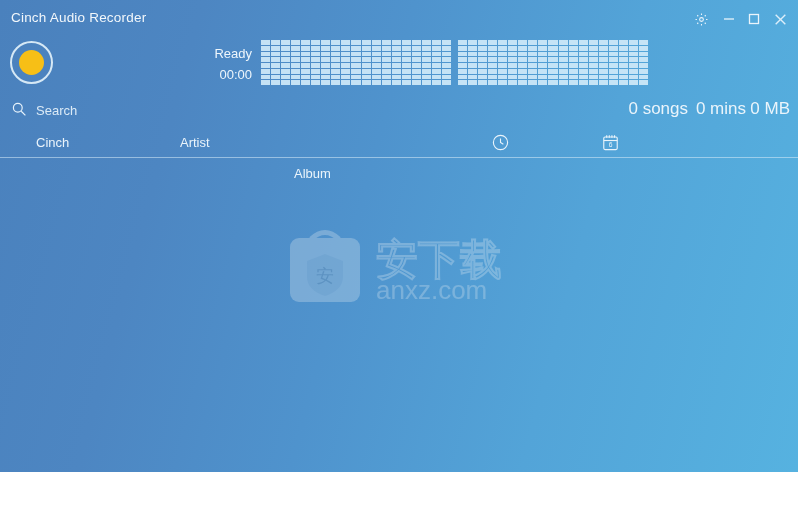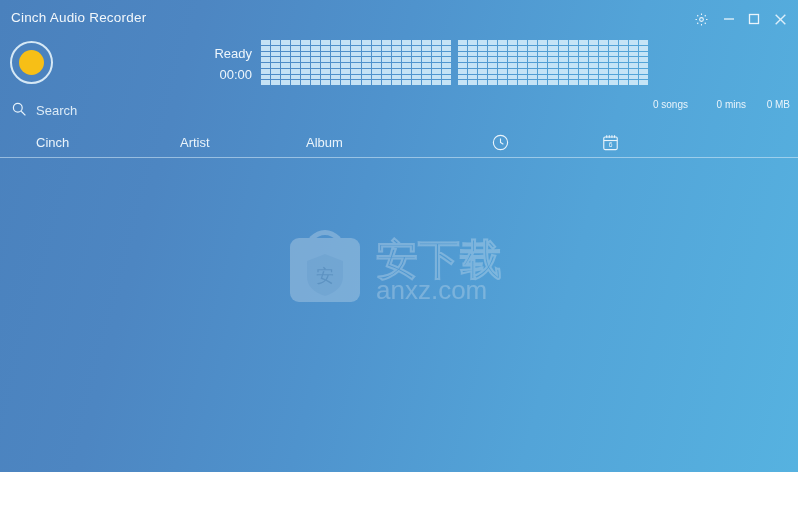--- a/index.html
+++ b/index.html
@@ -122,21 +122,21 @@
     border: none;
     outline: none;
     color: #eaf3fa;
     font-size: 13px;
     font-family: "Liberation Sans", sans-serif;
   }
   #search-input::placeholder { color: #dbeaf6; opacity: 1; }
   .stat {
     position: absolute;
     top: 3px;
-    font-size: 10px;
+    font-size: 17px;
     color: #eaf4fb;
   }
   #stat-songs { right: 110px; }
   #stat-mins  { right: 52px; }
   #stat-size  { right: 8px; }
 
   
   #col-header {
     position: absolute;
     top: 130px;
@@ -147,21 +147,21 @@
   }
   .col-label {
     position: absolute;
     top: 5px;
     font-size: 13px;
     color: #eaf4fb;
     cursor: pointer;
   }
   #col-title  { left: 36px; }
   #col-artist { left: 180px; }
-  #col-album  { left: 306px; }
+  #col-album  { left: 294px; margin-top: 31px; }
   #col-clock  { left: 491px; top: 3px; cursor: pointer; }
   #col-cal    { left: 601px; top: 3px; cursor: pointer; }
 
   
   #list-area {
     position: absolute;
     top: 157px;
     left: 0;
     width: 798px;
     height: 310px;

